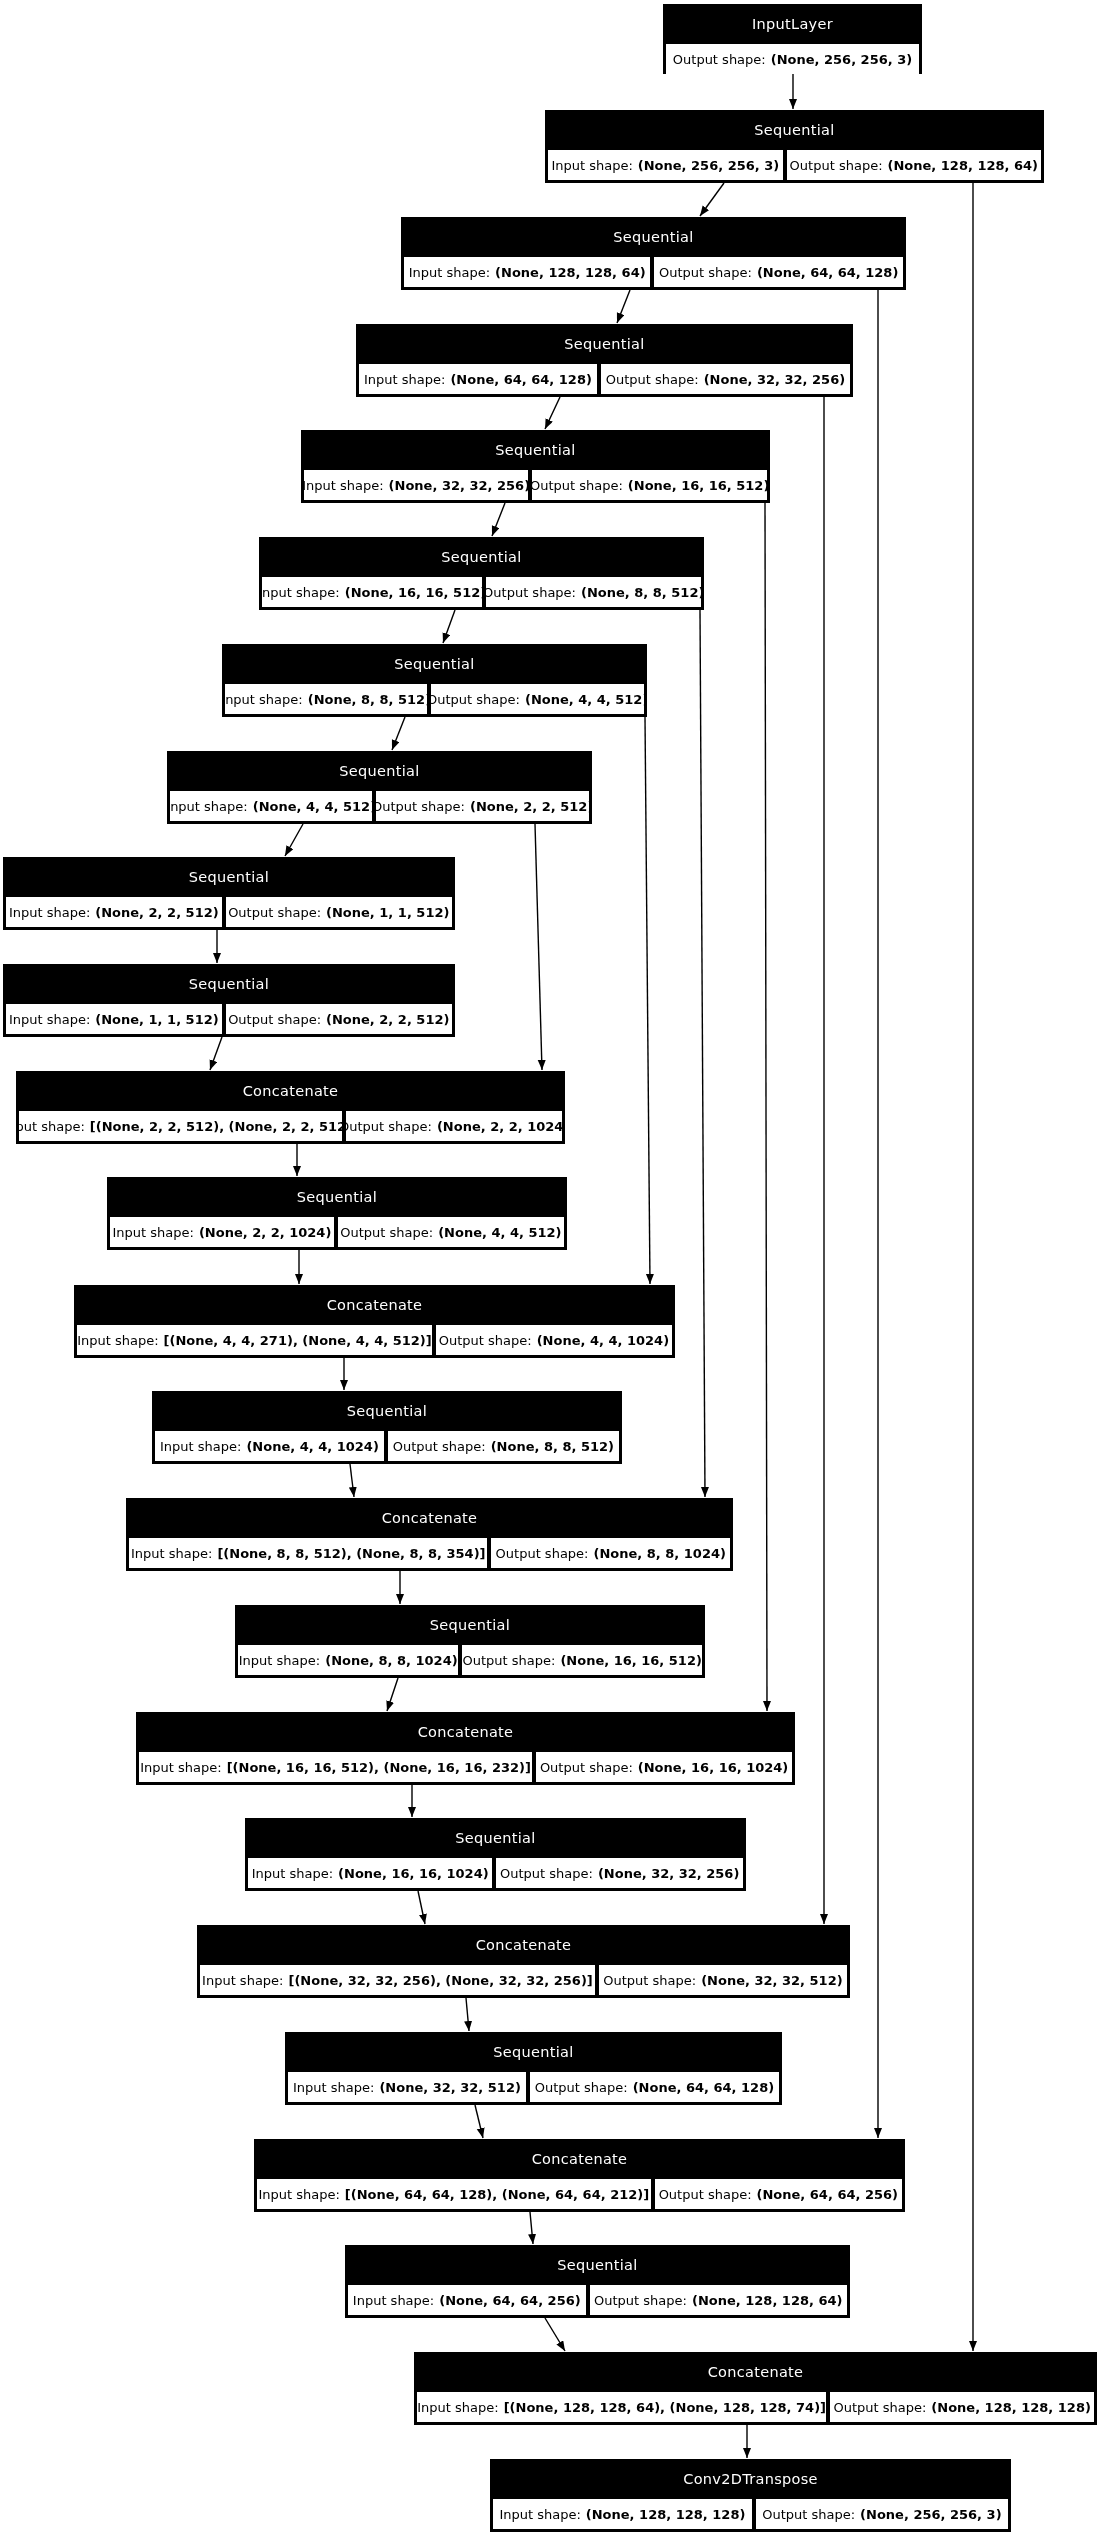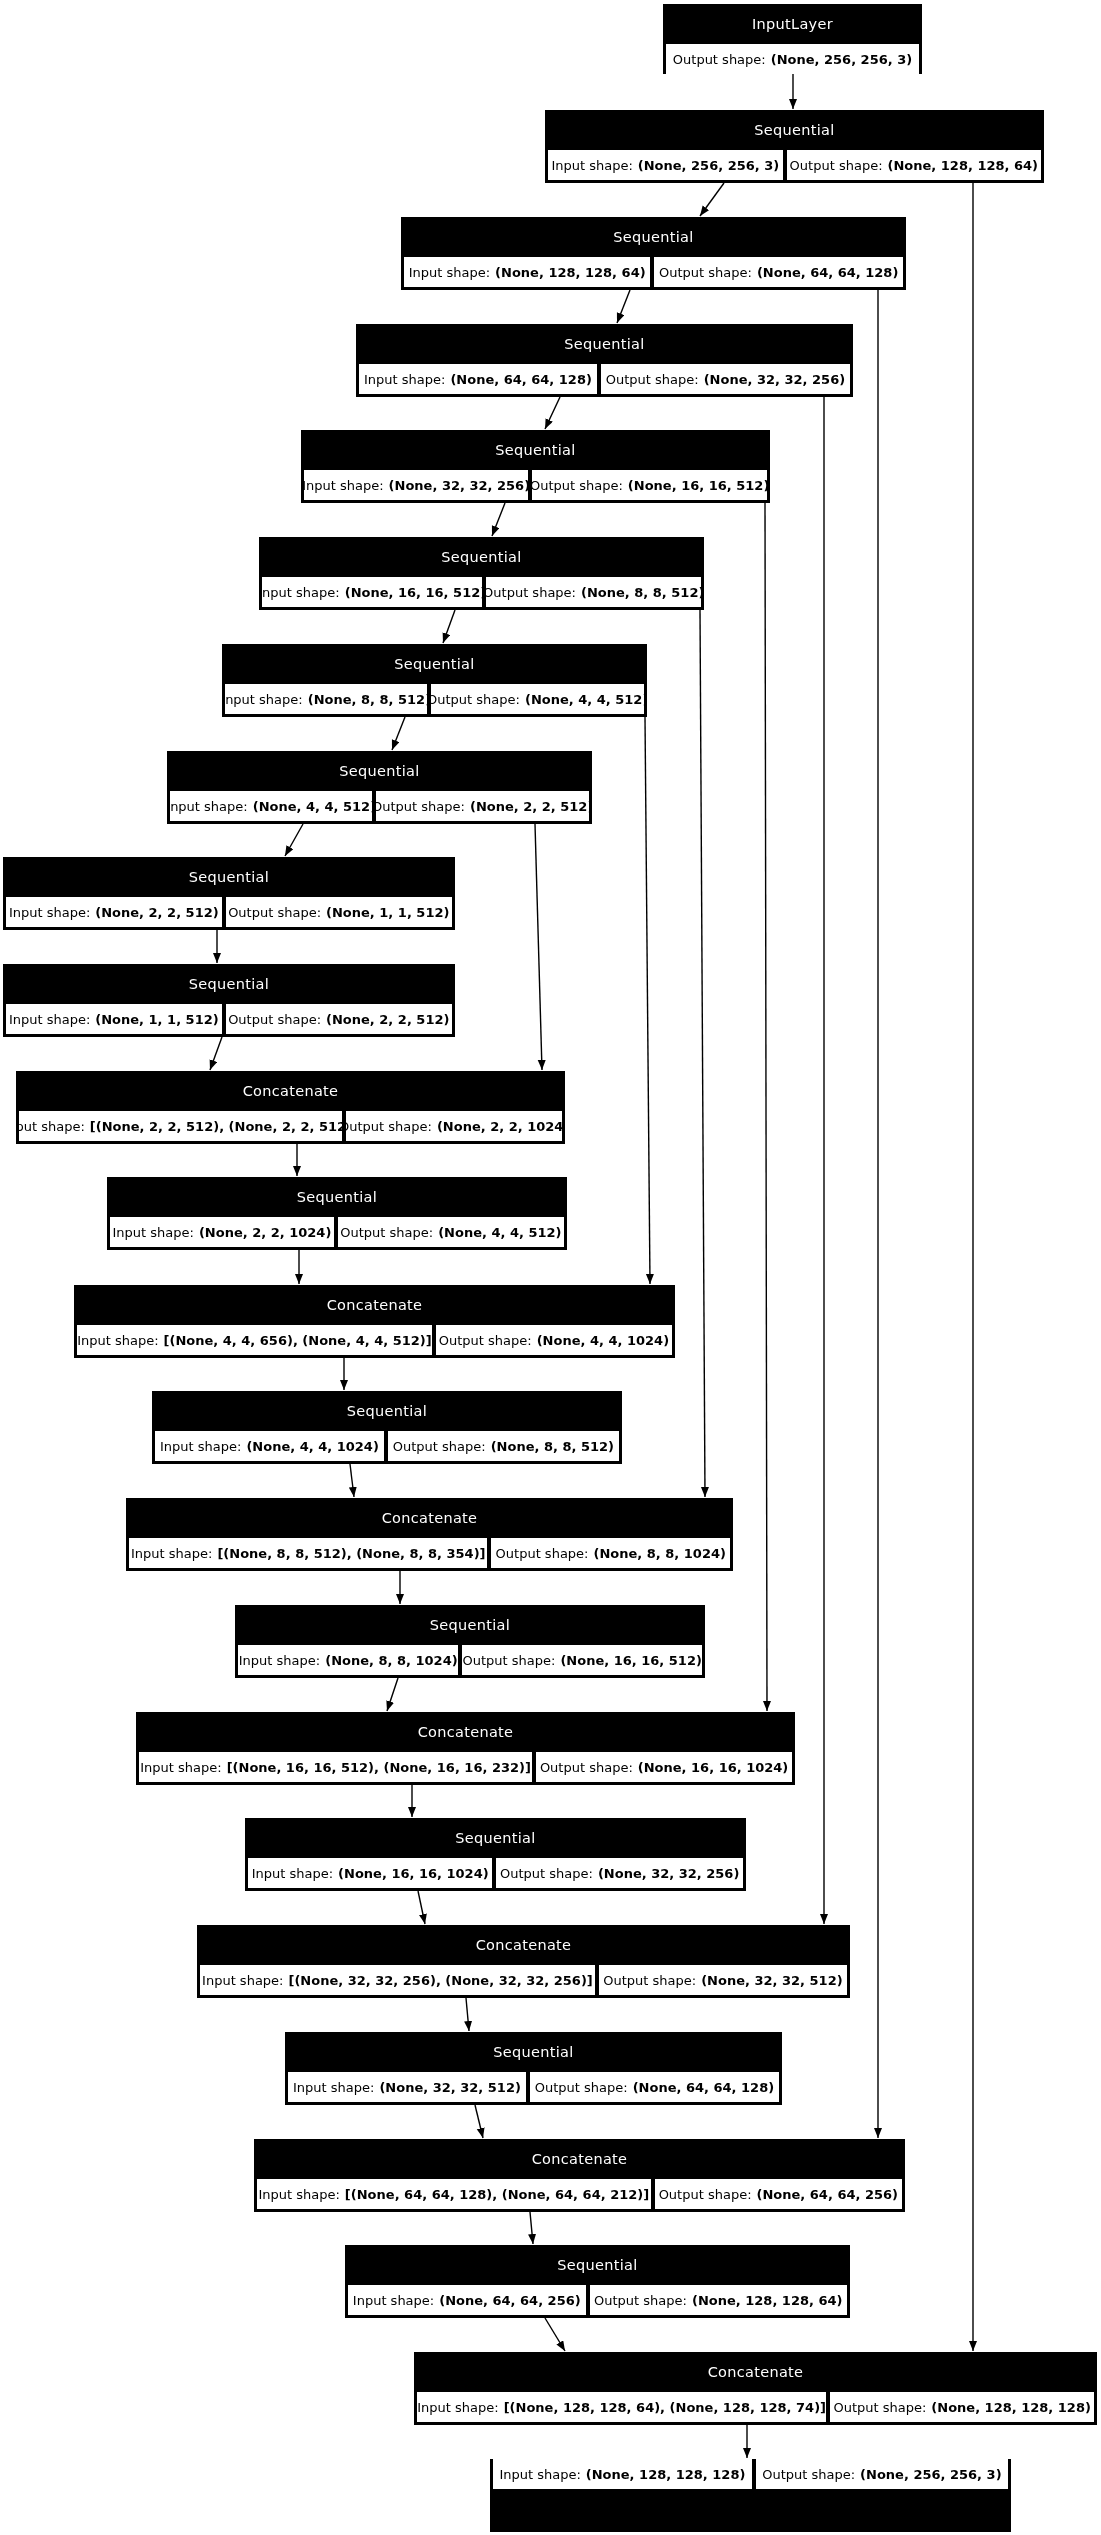--- a/index.html
+++ b/index.html
@@ -243,21 +243,21 @@
           <span class="lbl">Output shape:</span>
           <span class="val">(None, 4, 4, 512)</span>
         </div>
       </div>
     </div>
     <div class="node" style="left: 74px; top: 1285px; width: 601px; height: 73px; background: rgb(0, 0, 0);">
       <div class="node-title" style="color: rgb(255, 255, 255);">Concatenate</div>
       <div class="cells">
         <div class="cell" style="background: rgb(255, 255, 255); color: rgb(0, 0, 0);">
           <span class="lbl">Input shape:</span>
-          <span class="val">[(None, 4, 4, 656), (None, 4, 4, 512)]</span>
+          <span class="val">[(None, 4, 4, 271), (None, 4, 4, 512)]</span>
         </div>
         <div class="cell" style="background: rgb(255, 255, 255); color: rgb(0, 0, 0);">
           <span class="lbl">Output shape:</span>
           <span class="val">(None, 4, 4, 1024)</span>
         </div>
       </div>
     </div>
     <div class="node" style="left: 152px; top: 1391px; width: 470px; height: 73px; background: rgb(0, 0, 0);">
       <div class="node-title" style="color: rgb(255, 255, 255);">Sequential</div>
       <div class="cells">
@@ -382,20 +382,21 @@
           <span class="lbl">Input shape:</span>
           <span class="val">[(None, 128, 128, 64), (None, 128, 128, 74)]</span>
         </div>
         <div class="cell" style="background: rgb(255, 255, 255); color: rgb(0, 0, 0);">
           <span class="lbl">Output shape:</span>
           <span class="val">(None, 128, 128, 128)</span>
         </div>
       </div>
     </div>
     <div class="node" style="left: 490px; top: 2459px; width: 521px; height: 73px; background: rgb(0, 0, 0);">
+      <div class="node-title" style="color: rgb(255, 255, 255);">Conv2DTranspose</div>
       <div class="cells">
         <div class="cell" style="background: rgb(255, 255, 255); color: rgb(0, 0, 0);">
           <span class="lbl">Input shape:</span>
           <span class="val">(None, 128, 128, 128)</span>
         </div>
         <div class="cell" style="background: rgb(255, 255, 255); color: rgb(0, 0, 0);">
           <span class="lbl">Output shape:</span>
           <span class="val">(None, 256, 256, 3)</span>
         </div>
       </div>

